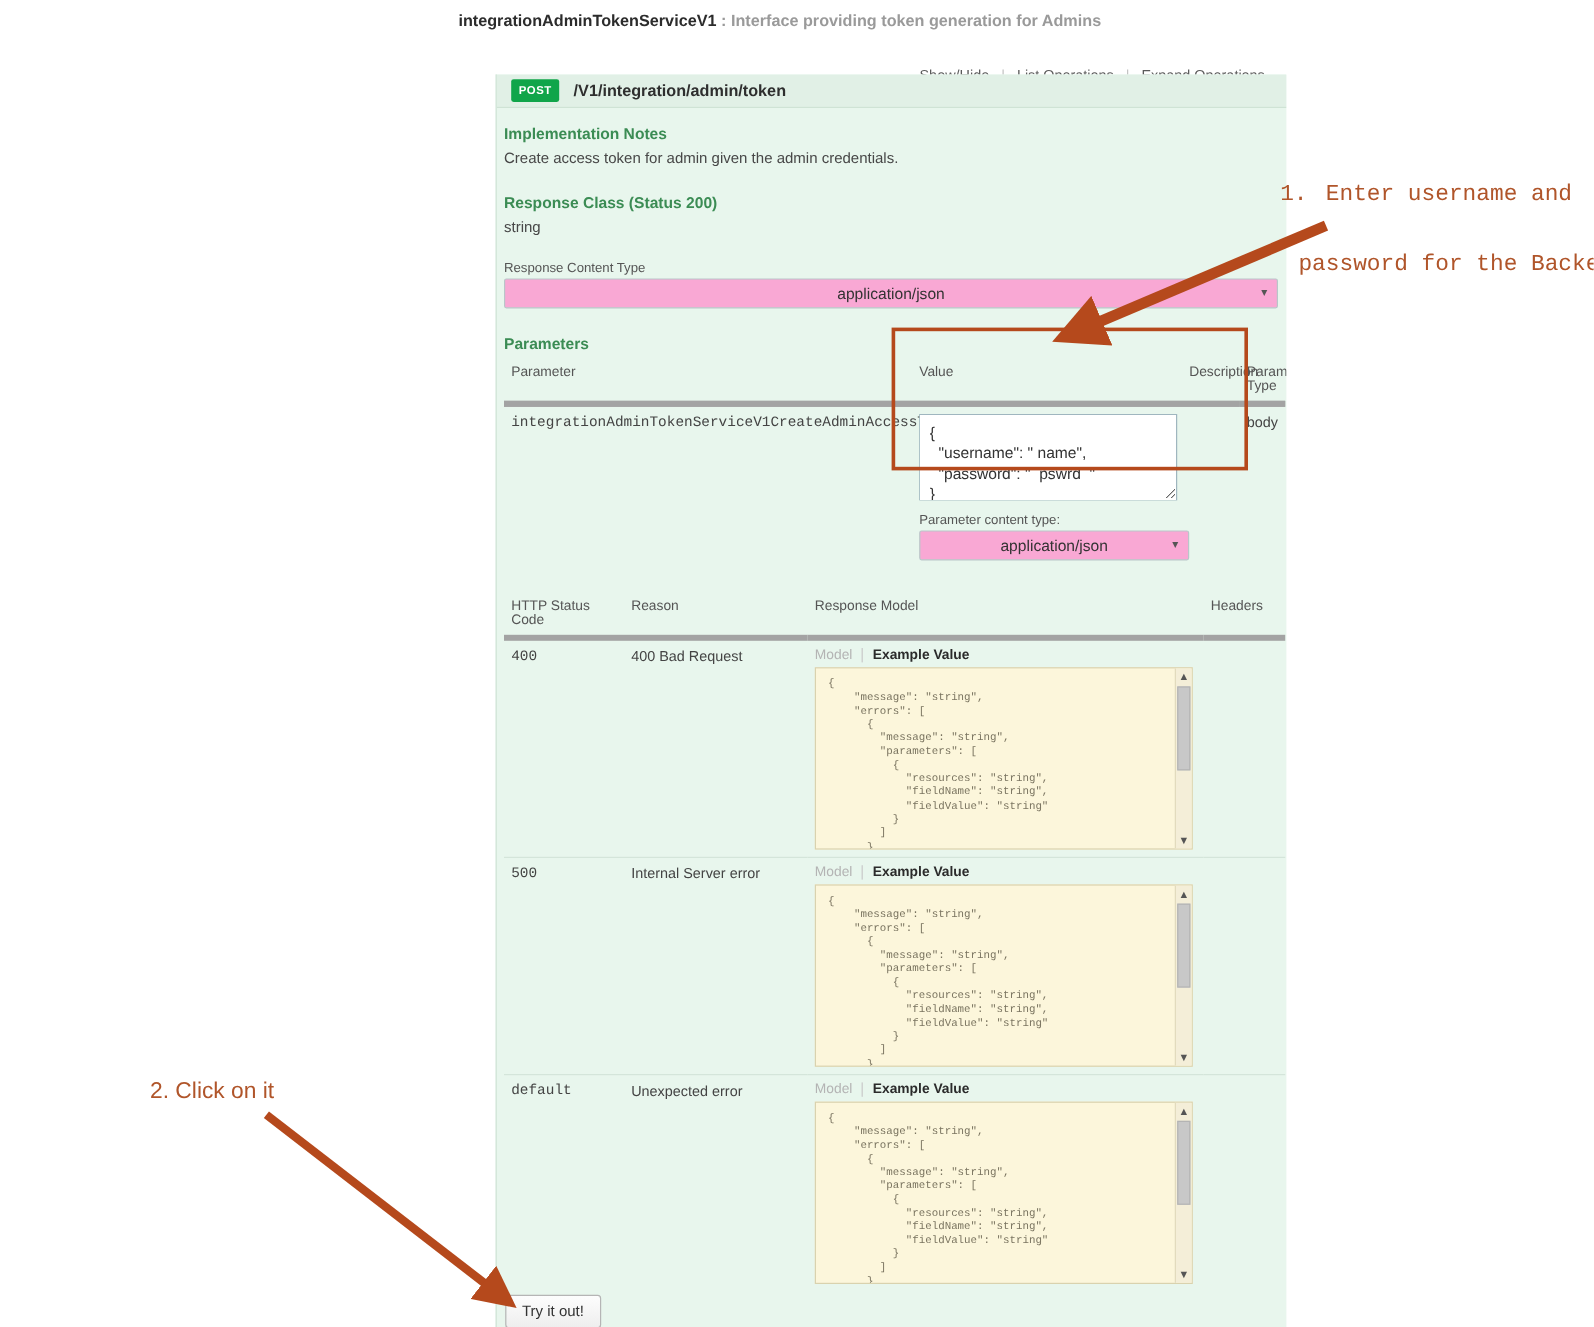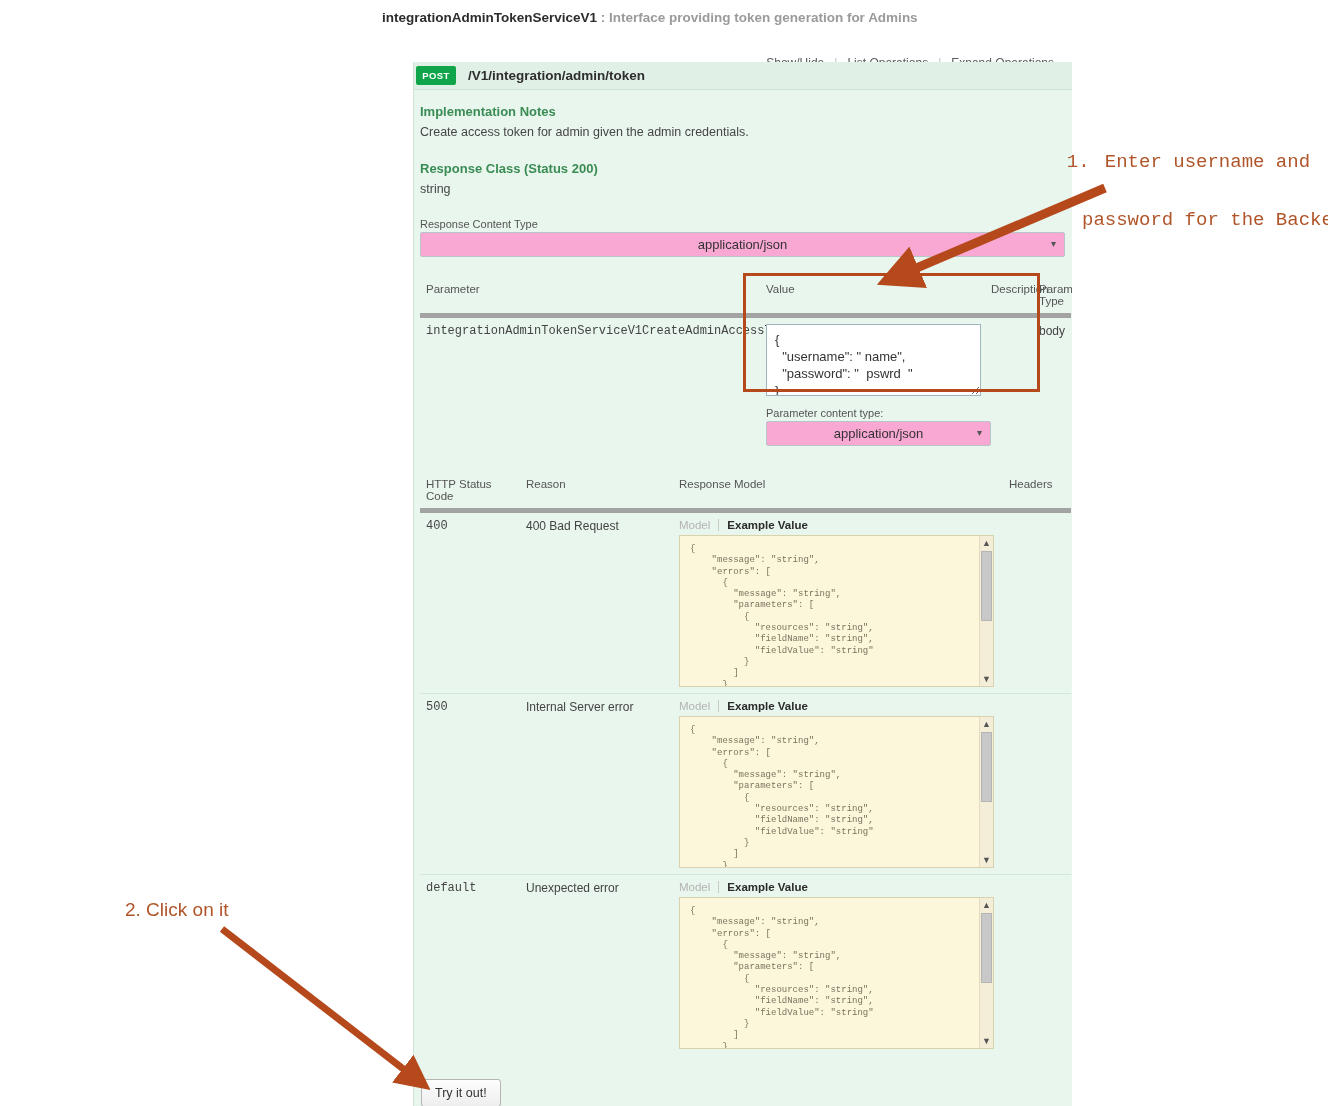--- a/index.html
+++ b/index.html
@@ -37,21 +37,21 @@
     position:absolute; left:413px; top:62px;
     width:659px; height:1044px;
     background:#e8f6ed;
     border-left:1px solid #cfe3d5;
     overflow:hidden;
   }
   #panel-head {
     height:28px; background:#e1f0e6;
     border-bottom:1px solid #cfe3d5;
     display:flex; align-items:center;
-    padding-left:2px;
+    padding-left:12px;
   }
   .method-badge {
     background:#10a54a; color:#ffffff;
     font-size:9.5px; font-weight:bold; letter-spacing:.4px;
     padding:4px 0; width:40px; text-align:center;
     border-radius:2px; margin-right:12px;
   }
   .op-path { font-size:13.5px; font-weight:bold; color:#2e2e2e; }
 
   #panel-body { padding:14px 0 0 6px; }
@@ -205,20 +205,21 @@
     <div class="small-label">Response Content Type</div>
     <div class="select-wrap">
       <select id="resp-ct-select" class="ui-select">
         <option>application/json</option>
       </select>
       <span class="chev">▾</span>
     </div>
 
     <div class="gap-lg"></div>
 
+    <h4 class="sec">Parameters</h4>
 
     <table class="tbl">
       <colgroup>
         <col style="width:340px">
           <col style="width:225px">
           <col style="width:48px">
           <col style="width:38px">
       </colgroup>
       <thead>
         <tr>

